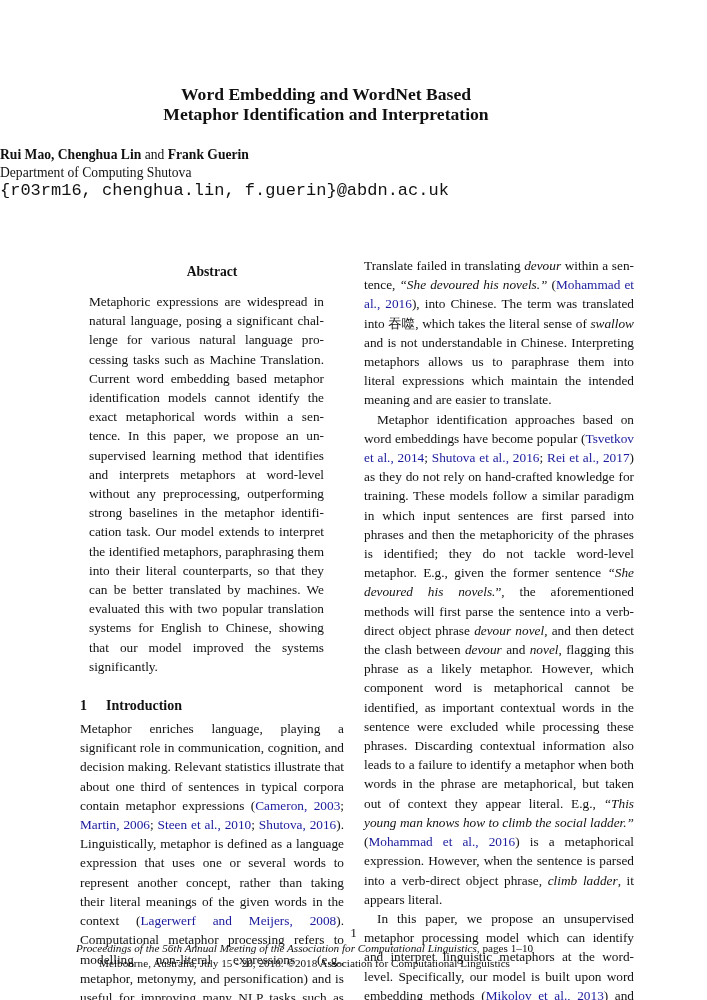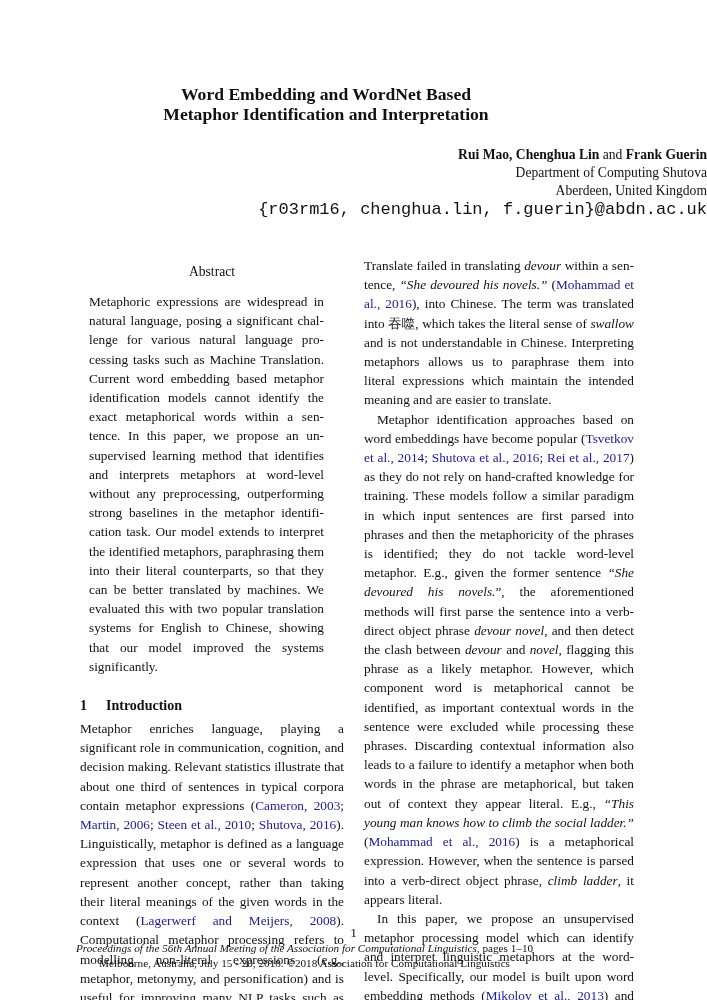--- a/index.html
+++ b/index.html
@@ -1,28 +1,28 @@
 <!DOCTYPE html>
 <html><head>
 <meta charset="utf-8">
 <style>
   html, body { margin: 0; padding: 0; background: #ffffff; }
   body { width: 707px; height: 1000px; position: relative; overflow: hidden;
          font-family: "Liberation Serif", "DejaVu Serif", serif; color: #111; }
   .title { position: absolute; top: 84px; left: 0; width: 652px; text-align: center;
            font-weight: bold; font-size: 17.6px; line-height: 20px; }
-  .authors { position: absolute; top: 146px; left: 0; width: 707px; text-align: right;
+  .authors { position: absolute; top: 146px; left: 0; width: 707px; text-align: left;
              font-size: 13.6px; line-height: 18.2px; }
   .authors b { font-weight: bold; }
   .email { font-family: Liberation Mono, monospace; font-size: 17px; }
   .col { position: absolute; font-size: 13.3px; line-height: 19.2px; text-align: justify;
          hyphens: manual; }
   .left { left: 80px; top: 262px; width: 264px; }
   .right { left: 364px; top: 256px; width: 270px; }
-  .abs-head { text-align: center; font-weight: normal; font-size: 13.6px; margin: 0 0 11px 0; line-height: 19px; }
+  .abs-head { text-align: center; font-weight: bold; font-size: 13.6px; margin: 0 0 11px 0; line-height: 19px; }
   .abs-body { margin: 0 20px 0 9px; font-family: Liberation Serif, serif; }
   .sec-head { font-weight: bold; font-size: 14px; margin: 20px 0 4px 0; line-height: 19px; }
   .sec-head .num { display: inline-block; width: 26px; }
   p { margin: 0; }
   p.indent { text-indent: 13px; }
   a, .cite { color: #1a1a9c; text-decoration: none; }
   .pagenum { position: absolute; top: 925px; left: 0; width: 707px; text-align: center; font-size: 13.3px; }
   .footer { position: absolute; top: 941px; left: 0; width: 609px; text-align: center;
             font-size: 11.2px; line-height: 14.5px; }
 </style>
@@ -30,21 +30,20 @@
 <body>
 
 <div class="title">
   <div>Word Embedding and WordNet Based</div>
   <div>Metaphor Identification and Interpretation</div>
 </div>
 
 <div class="authors">
   <div><b>Rui Mao, Chenghua Lin</b><span> and </span><b>Frank Guerin</b></div>
   <div>Department of Computing Shutova</div>
-  <div>Aberdeen, United Kingdom</div>
   <div class="email">{r03rm16, chenghua.lin, f.guerin}@abdn.ac.uk</div>
 </div>
 
 <div class="col left">
   <div class="abs-head">Abstract</div>
   <p class="abs-body">Metaphoric expressions are widespread in natural language, posing a significant chal­lenge for various natural language pro­cessing tasks such as Machine Translation. Current word embedding based metaphor identification models cannot identify the exact metaphorical words within a sen­tence.  In this paper, we propose an un­supervised learning method that identi­fies and interprets metaphors at word-level without any preprocessing, outperforming strong baselines in the metaphor identifi­cation task.  Our model extends to inter­pret the identified metaphors, paraphras­ing them into their literal counterparts, so that they can be better translated by ma­chines.  We evaluated this with two popu­lar translation systems for English to Chi­nese, showing that our model improved the systems significantly.</p>
   <div class="sec-head"><span class="num">1</span><span>Introduction</span></div>
   <p><span>Metaphor enriches language, playing a significant role in communication, cognition, and decision making.  Relevant statistics illustrate that about one third of sentences in typical corpora contain metaphor expressions (</span><a>Cameron, 2003</a><span>; </span><a>Martin, 2006</a><span>; </span><a>Steen et al., 2010</a><span>; </span><a>Shutova, 2016</a><span>). Linguis­tically, metaphor is defined as a language expres­sion that uses one or several words to represent an­other concept, rather than taking their literal mean­ings of the given words in the context (</span><a>Lagerwerf and Meijers, 2008</a><span>). Computational metaphor pro­cessing refers to modelling non-literal expressions (e.g., metaphor, metonymy, and personification) and is useful for improving many NLP tasks such as Machine Translation (MT) and Sentiment Anal­ysis (</span></p>
 </div>
 

